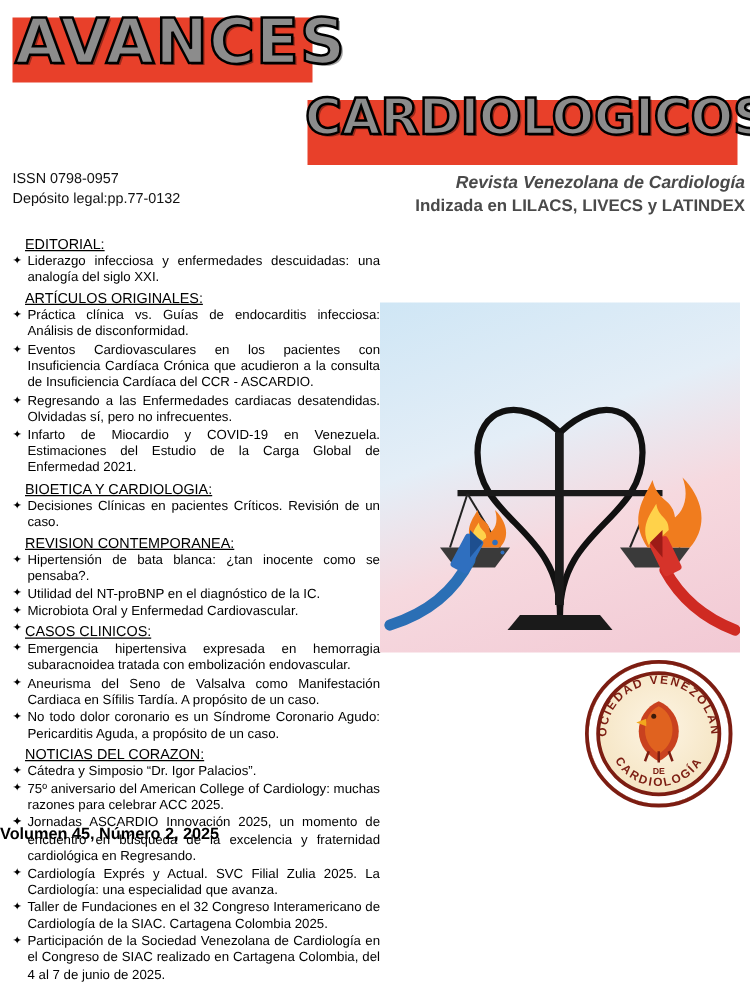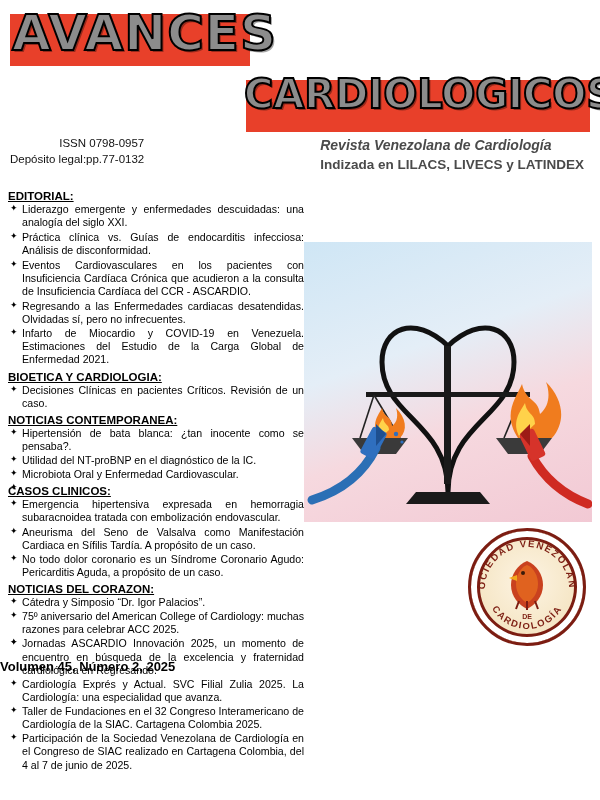--- a/index.html
+++ b/index.html
@@ -34,35 +34,35 @@
     position: absolute; left: 244px; top: 74px; width: 352px;
     font-family: "DejaVu Sans", sans-serif;
     font-weight: bold; font-size: 40px; letter-spacing: 0px;
     color: #8c8c8c;
     -webkit-text-stroke: 2px #000;
     text-shadow: 2px 2px 0 rgba(0,0,0,0.35);
     line-height: 1;
   }
   .issn-block {
     position: absolute; left: 10px; top: 136px;
-    font-size: 11.5px; color: #111; line-height: 1.35; text-align: right;
+    font-size: 11.5px; color: #111; line-height: 1.35;
   }
   .sub-right {
-    position: absolute; right: 16px; top: 136px; text-align: left;
+    position: absolute; right: 4px; top: 136px; text-align: right;
     color: #3a3a3a; line-height: 1.4;
   }
   .sub-right .l1 { font-size: 14px; font-style: italic; font-weight: bold; color: #4a4a4a; }
   .sub-right .l2 { font-size: 13.5px; font-weight: bold; color: #4a4a4a; }
 
   
   .content { position: relative; padding: 0 8px; }
   .col-left { width: 296px; }
   .sec-head {
-    font-size: 11.5px; font-weight: bold; color: #000;
-    text-decoration: underline; margin: 4px 0 1px 0;
+    font-size: 11.5px; font-weight: normal; color: #000;
+    text-decoration: underline; margin: 4px 0 1px 12px;
   }
   ul.items { list-style: none; margin: 0 0 2px 0; padding: 0; }
   ul.items li {
     position: relative; padding-left: 14px; margin-bottom: 1px;
     font-size: 10.6px; line-height: 1.24; color: #000;
     text-align: justify;
   }
   ul.items li .bullet {
     position: absolute; left: 2px; top: 0px; font-size: 9px; color: #000;
   }
@@ -154,39 +154,40 @@
       <circle cx="92" cy="192" r="2.2" fill="#2f6fbf"></circle>
       <circle cx="98" cy="200" r="1.6" fill="#2f6fbf"></circle>
     </svg>
   </div>
 
   <div class="content">
     <div class="col-left">
 
       <div class="sec-head">EDITORIAL:</div>
       <ul class="items">
-        <li><span class="bullet">✦</span><span>Liderazgo emergente y enfermedades descuidadas: una analogía del siglo XXI.</span></li>
-      </ul>
-
+        <li><span class="bullet">✦</span><span>Liderazgo infecciosa y enfermedades descuidadas: una analogía del siglo XXI.</span></li>
+      </ul>
+
+      <div class="sec-head">ARTÍCULOS ORIGINALES:</div>
       <ul class="items">
         <li><span class="bullet">✦</span><span>Práctica clínica vs. Guías de endocarditis infecciosa: Análisis de disconformidad.</span></li>
         <li><span class="bullet">✦</span><span>Eventos Cardiovasculares en los pacientes con Insuficiencia Cardíaca Crónica que acudieron a la consulta de Insuficiencia Cardíaca del CCR - ASCARDIO.</span></li>
       </ul>
 
       <ul class="items">
         <li><span class="bullet">✦</span><span>Regresando a las Enfermedades cardiacas desatendidas. Olvidadas sí, pero no infrecuentes.</span></li>
         <li><span class="bullet">✦</span><span>Infarto de Miocardio y COVID-19 en Venezuela. Estimaciones del Estudio de la Carga Global de Enfermedad 2021.</span></li>
       </ul>
 
       <div class="sec-head">BIOETICA Y CARDIOLOGIA:</div>
       <ul class="items">
         <li><span class="bullet">✦</span><span>Decisiones Clínicas en pacientes Críticos. Revisión de un caso.</span></li>
       </ul>
 
-      <div class="sec-head">NOTICIAS CONTEMPORANEA:</div>
+      <div class="sec-head">REVISION CONTEMPORANEA:</div>
       <ul class="items">
         <li><span class="bullet">✦</span><span>Hipertensión de bata blanca: ¿tan inocente como se pensaba?.</span></li>
         <li><span class="bullet">✦</span><span>Utilidad del NT-proBNP en el diagnóstico de la IC.</span></li>
         <li><span class="bullet">✦</span><span>Microbiota Oral y Enfermedad Cardiovascular.</span></li>
         <li><span class="bullet">✦</span></li>
       </ul>
 
       <div class="sec-head">CASOS CLINICOS:</div>
       <ul class="items">
         <li><span class="bullet">✦</span><span>Emergencia hipertensiva expresada en hemorragia subaracnoidea tratada con embolización endovascular.</span></li>

